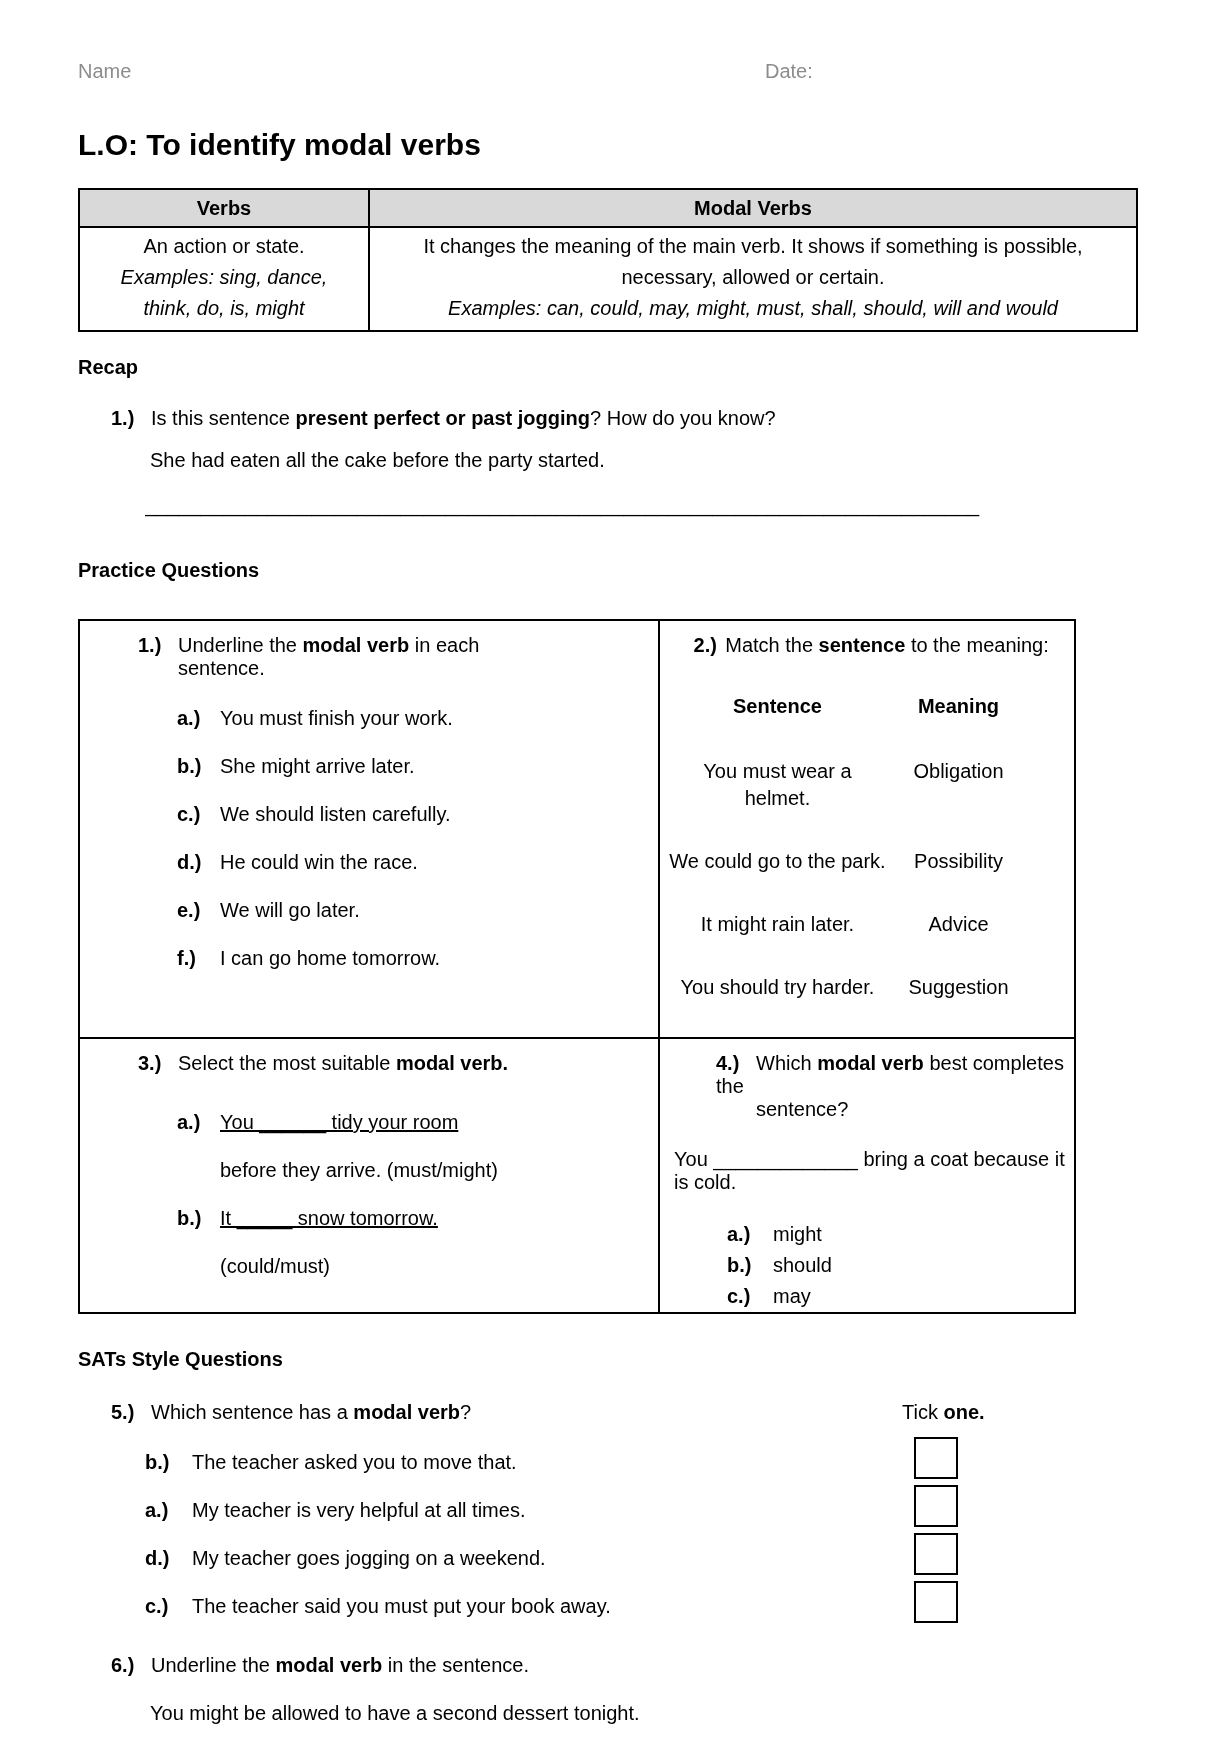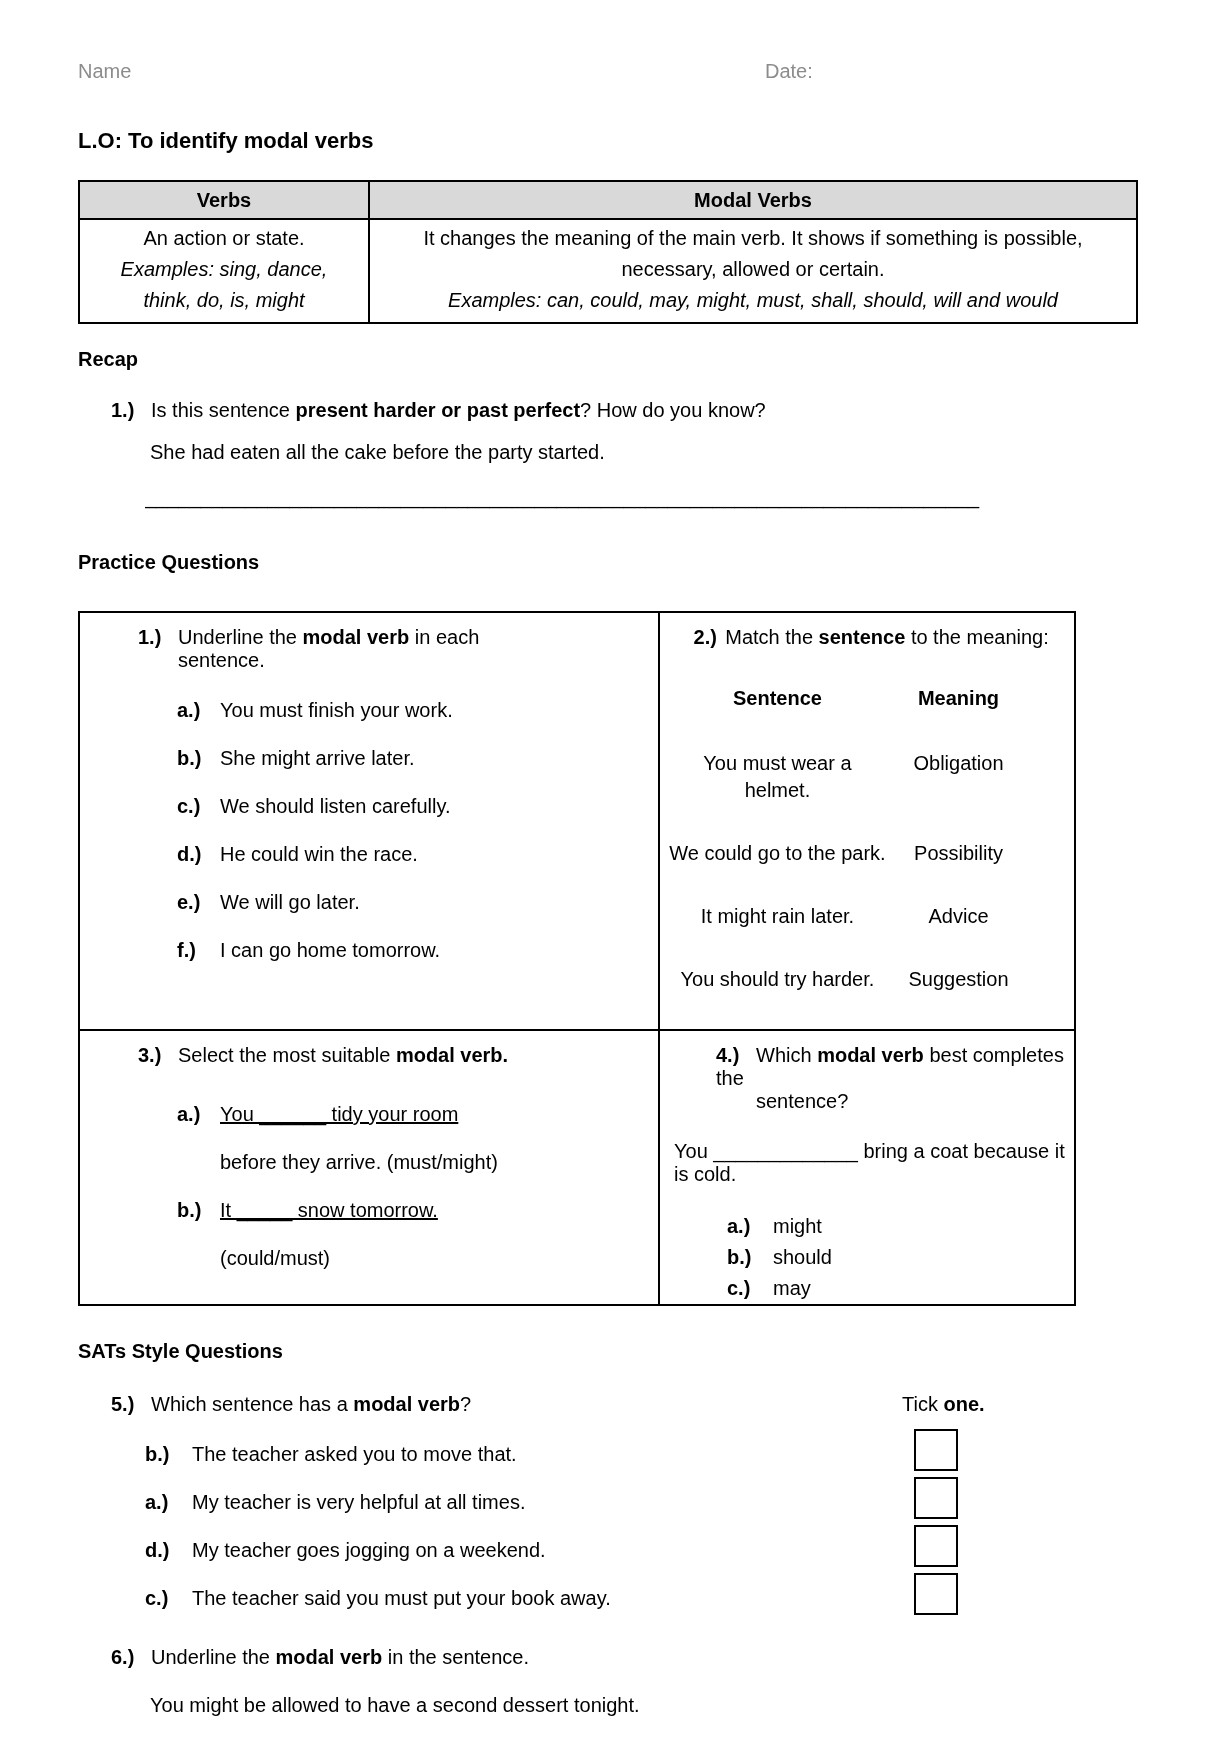--- a/index.html
+++ b/index.html
@@ -12,21 +12,21 @@
     color:#000000;
     font-family:"Liberation Sans","DejaVu Sans",sans-serif;
     font-size:20px;
     overflow:hidden;
   }
   .b{font-weight:bold;}
   .it{font-style:italic;}
   .muted{color:#8c8c8c;}
   .top-row{position:relative;height:24px;}
   .top-row .date{position:absolute;left:687px;top:0;}
-  .title{margin-top:44px;font-size:22px;font-weight:bold;}
+  .title{margin-top:44px;font-size:30px;font-weight:bold;}
 
   
   table{border-collapse:collapse;}
   .def-table{margin-top:26px;width:1060px;table-layout:fixed;}
   .def-table th,.def-table td{border:2px solid #000;text-align:center;vertical-align:middle;}
   .def-table th{background:#d9d9d9;height:36px;font-size:20px;padding:0 6px;}
   .def-table .c1{width:276px;}
   .def-table td{padding:3px 8px 6px 8px;line-height:31px;}
   .mv-desc{max-width:680px;margin:0 auto;}
 
@@ -103,21 +103,21 @@
       <td>
         <div class="mv-desc">It changes the meaning of the main verb.  It shows if something is possible, necessary, allowed or certain.</div>
         <div class="it">Examples: can, could, may, might, must, shall, should, will and would</div>
       </td>
     </tr>
   </tbody>
     </table>
 
   <div class="h">Recap</div>
 
-  <div class="recap-q"><span class="num">1.)</span><span>Is this sentence </span><span class="b">present harder or past perfect</span><span>?  How do you know?</span></div>
+  <div class="recap-q"><span class="num">1.)</span><span>Is this sentence </span><span class="b">present perfect or past jogging</span><span>?  How do you know?</span></div>
 
   <div class="recap-sentence">She had eaten all the cake before the party started.</div>
 
   <div class="answer-line">___________________________________________________________________________</div>
 
   <div class="h practice-h">Practice Questions</div>
 
   <table class="p-table">
     <tbody>
         <tr class="r1">

